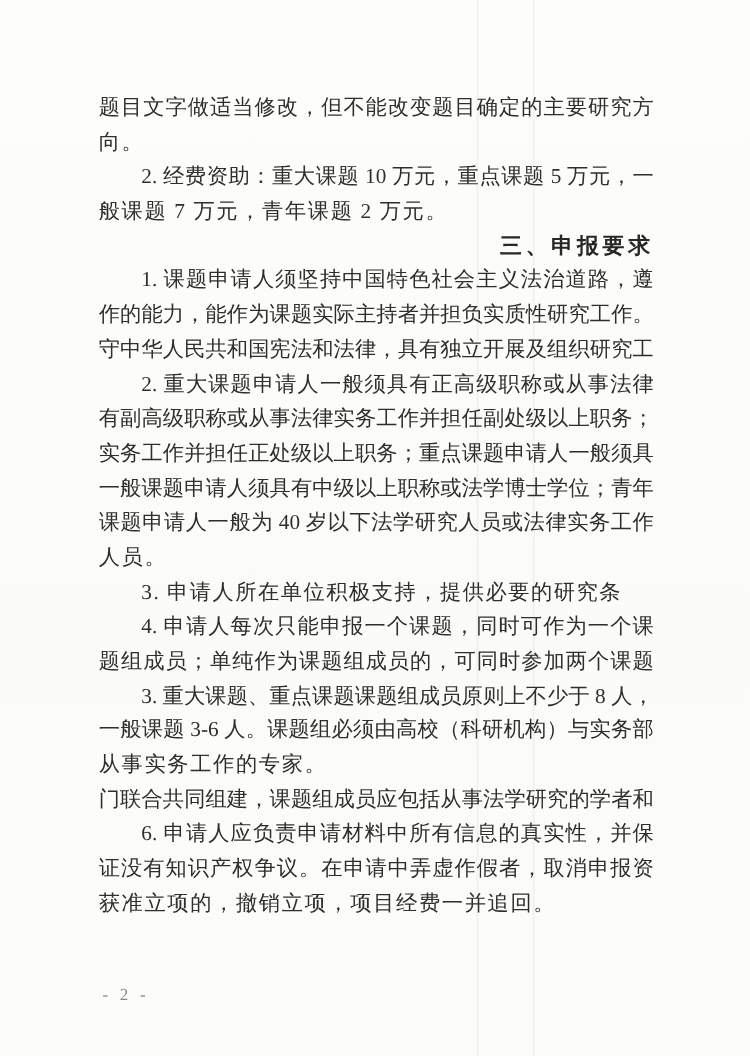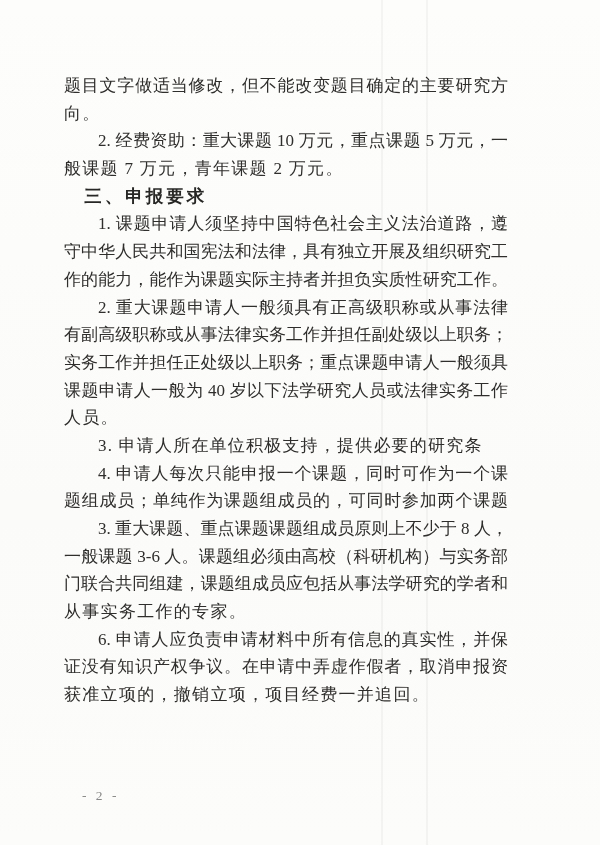--- a/index.html
+++ b/index.html
@@ -24,33 +24,34 @@
     width: 2px;
     height: 845px;
     background: rgba(170, 170, 170, 0.10);
     pointer-events: none;
   }
   .streak.s1 { left: 381px; }
   .streak.s2 { left: 426px; }
 
   .content {
     position: absolute;
-    left: 64px;
+    left: 79px;
     top: 72px;
     width: 444px;
   }
   .line {
     height: 27.7px;
     line-height: 27.7px;
     font-size: 17px;
     color: #2f2e2c;
     font-family: "Liberation Serif", "DejaVu Serif", serif;
     white-space: normal;
     overflow: hidden;
     text-rendering: optimizeLegibility;
+    text-align: right;
   }
   
   .first-justify, .cont-justify {
     text-align: justify;
     text-align-last: justify;
   }
   .first-justify { text-indent: 2em; }
   .cont-justify  { text-indent: 0; }
   
   .end {
@@ -88,33 +89,34 @@
   <div class="streak s1"></div>
   <div class="streak s2"></div>
 
   <div class="content">
       <div class="line cont-justify">题目文字做适当修改，但不能改变题目确定的主要研究方</div>
       <div class="line end">向。</div>
       <div class="line first-justify">2. 经费资助：重大课题 10 万元，重点课题 5 万元，一</div>
       <div class="line end">般课题 7 万元，青年课题 2 万元。</div>
       <div class="line heading">三、申报要求</div>
       <div class="line first-justify">1. 课题申请人须坚持中国特色社会主义法治道路，遵</div>
+      <div class="line cont-justify">作的能力，能作为课题实际主持者并担负实质性研究工作。</div>
       <div class="line cont-justify">守中华人民共和国宪法和法律，具有独立开展及组织研究工</div>
-      <div class="line cont-justify">作的能力，能作为课题实际主持者并担负实质性研究工作。</div>
       <div class="line first-justify">2. 重大课题申请人一般须具有正高级职称或从事法律</div>
       <div class="line cont-justify">有副高级职称或从事法律实务工作并担任副处级以上职务；</div>
       <div class="line cont-justify">实务工作并担任正处级以上职务；重点课题申请人一般须具</div>
+      <div class="line cont-justify">一般课题申请人须具有中级以上职称或法学博士学位；青年</div>
       <div class="line cont-justify">课题申请人一般为 40 岁以下法学研究人员或法律实务工作</div>
       <div class="line end">人员。</div>
       <div class="line first-left">3. 申请人所在单位积极支持，提供必要的研究条件。</div>
       <div class="line first-justify">4. 申请人每次只能申报一个课题，同时可作为一个课</div>
       <div class="line cont-justify">题组成员；单纯作为课题组成员的，可同时参加两个课题组。</div>
       <div class="line first-justify">3. 重大课题、重点课题课题组成员原则上不少于 8 人，</div>
       <div class="line cont-justify">一般课题 3-6 人。课题组必须由高校（科研机构）与实务部</div>
+      <div class="line end">从事实务工作的专家。</div>
       <div class="line cont-justify">门联合共同组建，课题组成员应包括从事法学研究的学者和</div>
-      <div class="line end">从事实务工作的专家。</div>
       <div class="line first-justify">6. 申请人应负责申请材料中所有信息的真实性，并保</div>
       <div class="line cont-justify">证没有知识产权争议。在申请中弄虚作假者，取消申报资格；</div>
       <div class="line end">获准立项的，撤销立项，项目经费一并追回。</div>
     </div>
 
   <div class="page-number">- 2 -</div>
 </div>
 
 </body></html>

